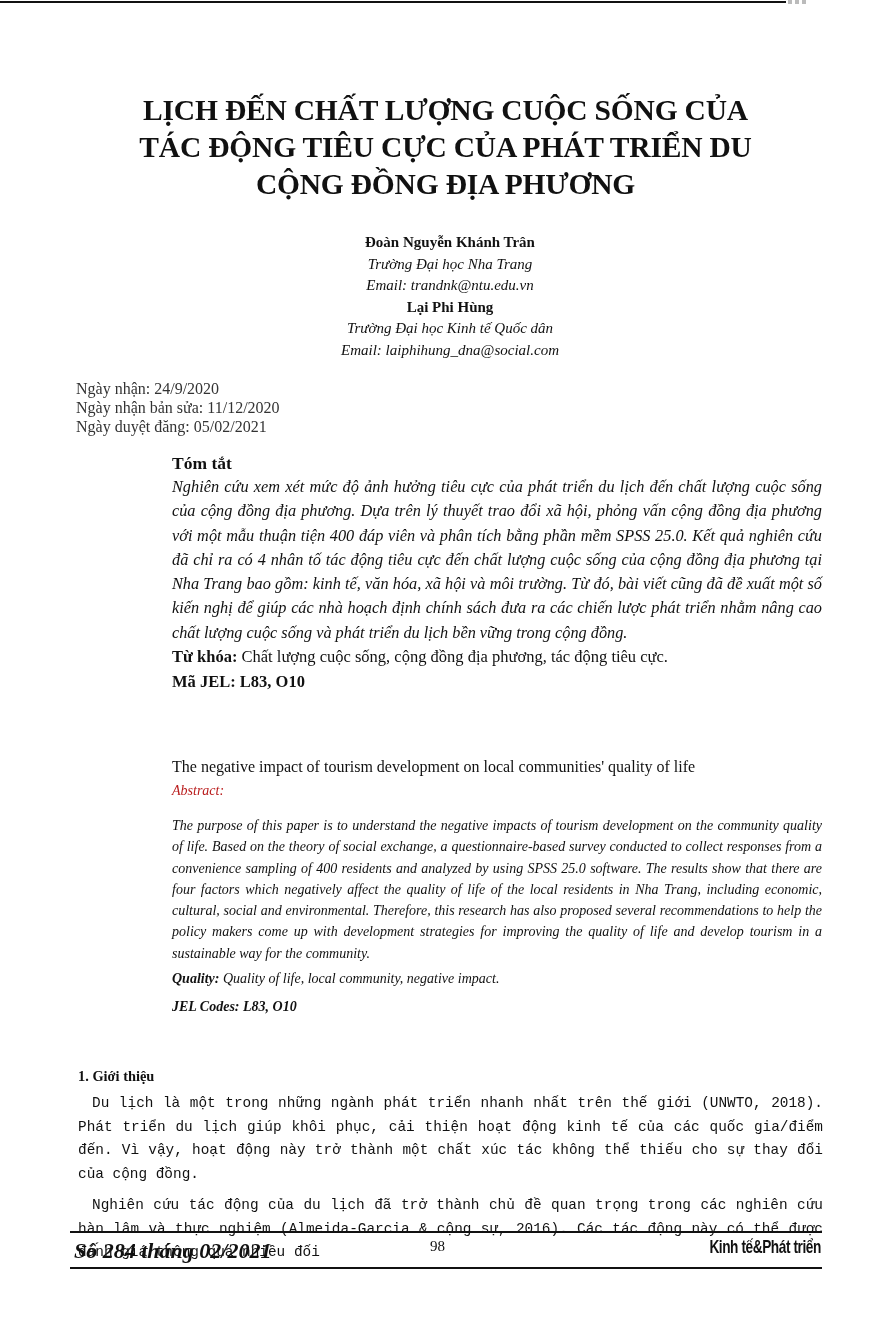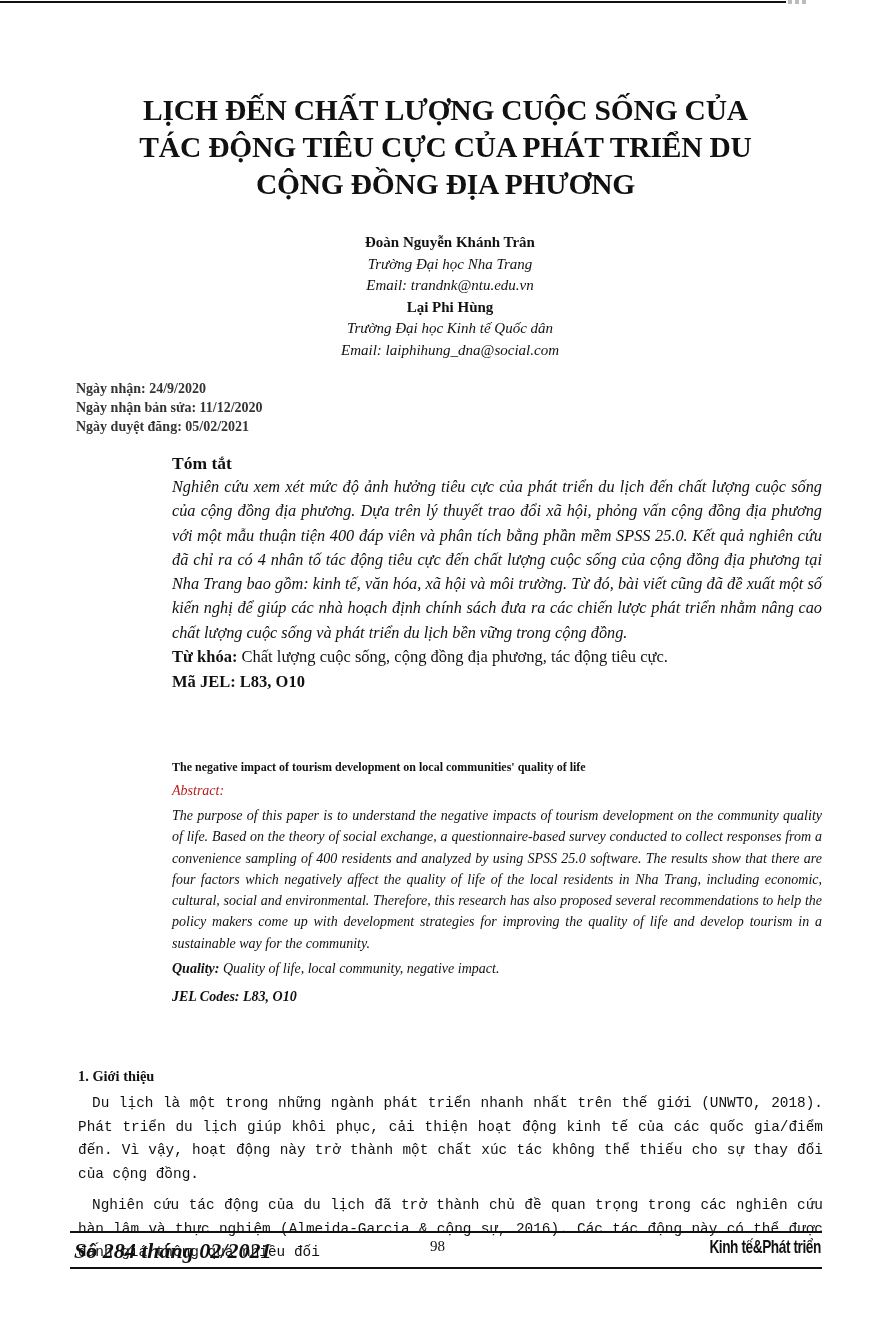--- a/index.html
+++ b/index.html
@@ -23,43 +23,43 @@
       font-size: 29.5px; line-height: 37px; letter-spacing: -0.2px;
     }
     .authors {
       position: absolute; left: 200px; top: 232px; width: 500px;
       text-align: center; font-size: 15px; line-height: 21.5px;
     }
     .authors .name { font-weight: bold; }
     .authors .aff, .authors .email { font-style: italic; }
     .dates {
       position: absolute; left: 76px; top: 379px; width: 260px;
-      font-size: 14px; line-height: 19px; color: #333; font-weight: bold;
+      font-size: 16px; line-height: 19px; color: #333;
     }
     .vn-abstract {
       position: absolute; left: 172px; top: 452px; width: 650px;
       font-size: 16.3px;
     }
     .section-head { font-weight: bold; font-size: 17.5px; line-height: 22px; }
     .vn-abstract .body {
       font-style: italic; text-align: justify; line-height: 24.3px;
       margin-top: 1px;
     }
     .vn-abstract .kw { line-height: 24px; font-size: 16.5px; }
     .vn-abstract .kw b { font-weight: bold; }
     .vn-abstract .jel { font-weight: bold; line-height: 25px; font-size: 16.5px; }
 
     .en-abstract {
       position: absolute; left: 172px; top: 757px; width: 650px;
       font-size: 14px;
     }
-    .en-title { font-weight: bold; font-size: 12px; line-height: 20px; }
+    .en-title { font-weight: normal; font-size: 16px; line-height: 20px; }
     .en-label { font-style: italic; line-height: 24px; margin-top: 2px; color: #b91c1c; }
     .en-body {
-      font-style: italic; text-align: justify; line-height: 21.3px; margin-top: 2px;
+      font-style: italic; text-align: justify; line-height: 21.3px; margin-top: 12px;
     }
     .en-kw { line-height: 22px; margin-top: 4px; }
     .en-kw b { font-weight: bold; font-style: italic; }
     .en-kw span { font-style: italic; }
     .en-jel { font-weight: bold; font-style: italic; line-height: 22px; margin-top: 6px; }
 
     .intro {
       position: absolute; left: 78px; top: 1066px; width: 745px;
       font-size: 14.4px;
     }

